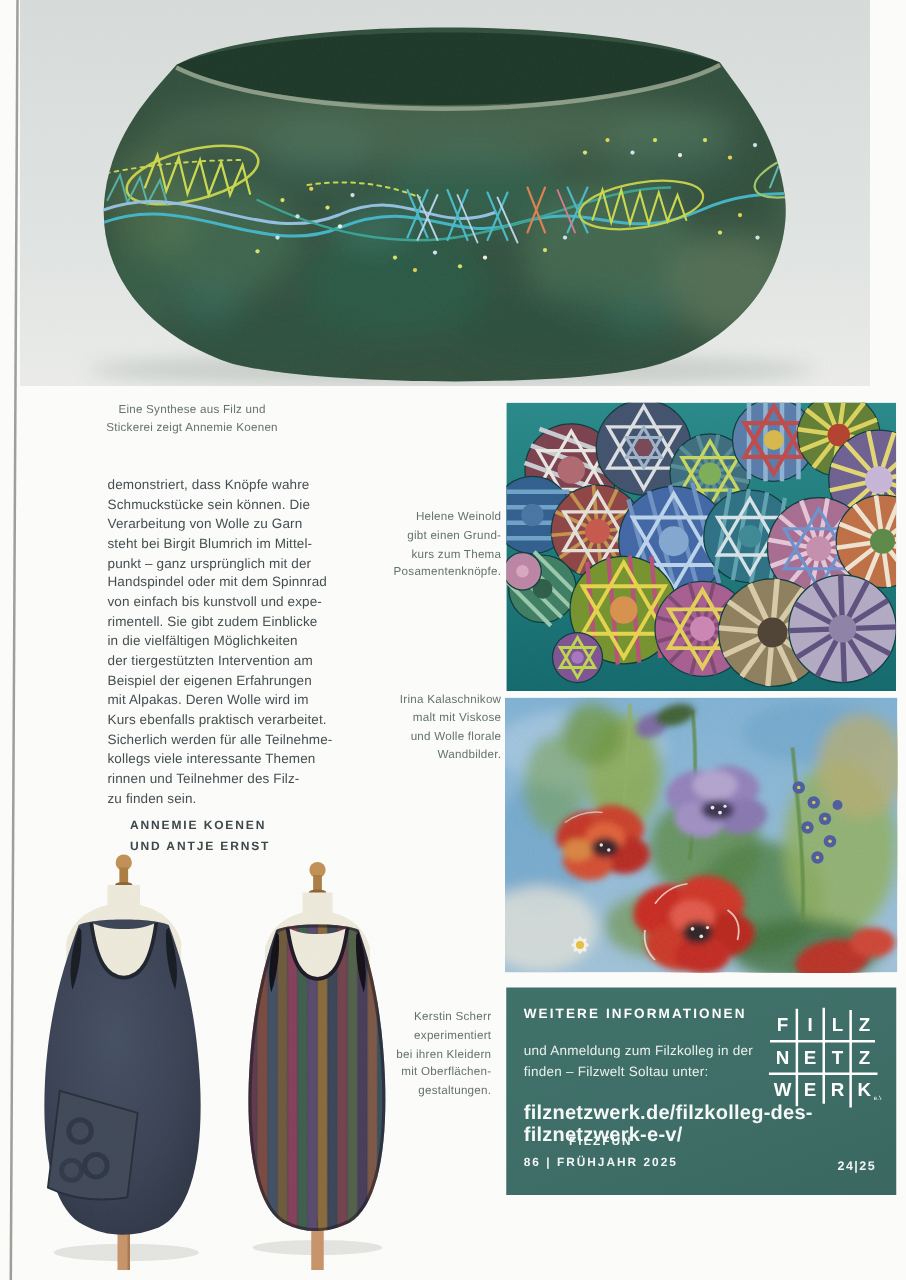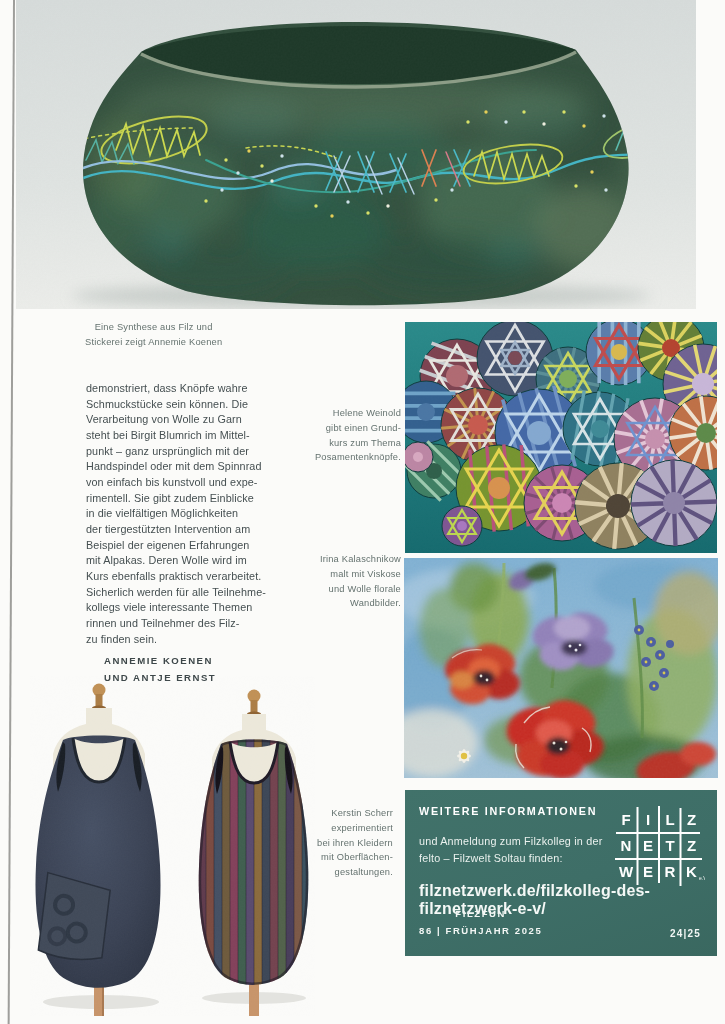--- a/index.html
+++ b/index.html
@@ -528,21 +528,21 @@
     <div>experimentiert</div>
     <div>bei ihren Kleidern</div>
     <div>mit Oberflächen-</div>
     <div>gestaltungen.</div>
   </div>
 
   <div class="infobox">
     <div class="info-heading">WEITERE INFORMATIONEN</div>
     <div class="info-body">
       <div>und Anmeldung zum Filzkolleg in der</div>
-      <div>felto – Filzwelt Soltau finden:</div>
+      <div>finden – Filzwelt Soltau unter:</div>
     </div>
     <div class="info-link">
       <div>filznetzwerk.de/filzkolleg-des-</div>
       <div>filznetzwerk-e-v/</div>
     </div>
 
     <svg class="info-logo" width="90" height="86" viewBox="0 0 90 86">
       <g stroke="#ffffff" stroke-width="2">
         <path d="M22.5,1 V79 M44,0 V77 M65.5,2 V80"></path>
         <path d="M1,27 H85 M0,53 H87"></path>

